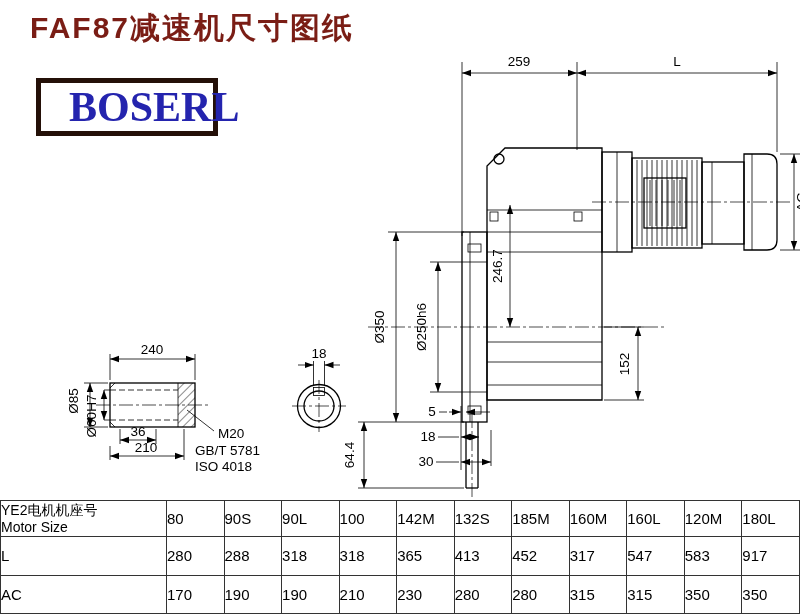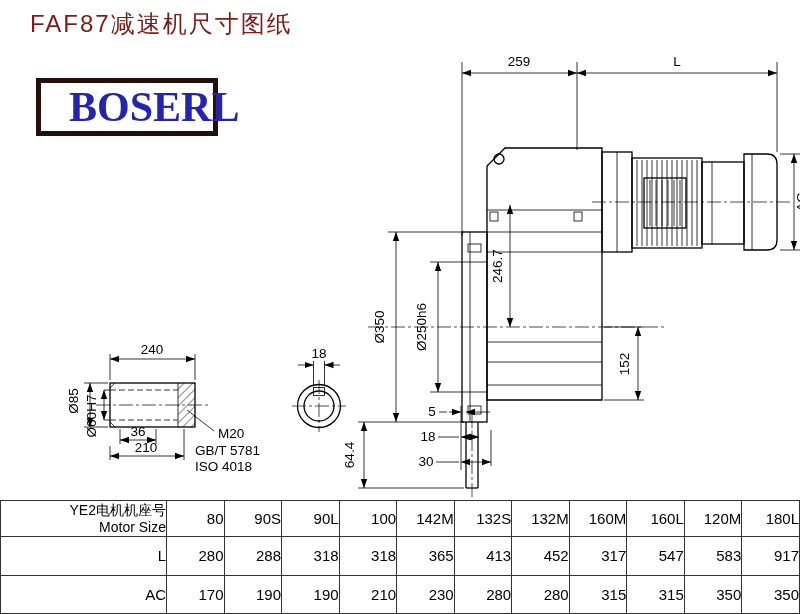--- a/index.html
+++ b/index.html
@@ -1,34 +1,34 @@
 <!DOCTYPE html>
 <html><head>
 <meta charset="utf-8">
 <style>
   * { margin:0; padding:0; box-sizing:border-box; }
   html,body { width:800px; height:614px; background:#fff; overflow:hidden; position:relative;
               font-family:"Liberation Sans", sans-serif; }
-  .page-title { position:absolute; left:30px; top:8px; font-size:24px; font-weight:normal;
+  .page-title { position:absolute; left:30px; top:8px; font-size:30px; font-weight:bold;
                 color:#7a1d15; letter-spacing:2px; white-space:nowrap; }
   .brand-box  { position:absolute; left:36px; top:78px; width:182px; height:58px;
                 border:5px solid #241008; background:#fff; display:flex; align-items:center;
                 padding-left:28px; }
   .brand-text { font-family:"Liberation Serif", serif; font-size:42px; font-weight:bold;
                 color:#2424ae; line-height:1; }
   .drawing-wrap { position:absolute; left:0; top:0; width:800px; height:500px;margin-left:32px; }
   svg { display:block; }
   .s  { fill:none; stroke:#000; stroke-width:1.3; }
   .t  { fill:none; stroke:#000; stroke-width:0.8; }
   .cl { fill:none; stroke:#000; stroke-width:0.7; stroke-dasharray:14 3 3 3; }
   .hd { fill:none; stroke:#000; stroke-width:0.8; stroke-dasharray:6 3; }
   .lbl { font-family:"Liberation Sans", sans-serif; font-size:13.5px; fill:#000; }
   .dim-table { position:absolute; left:0; top:500px; width:800px; height:114px;
                border-collapse:collapse; table-layout:fixed; background:#fff; }
-  .dim-table th, .dim-table td { border:1px solid #333; text-align:right; vertical-align:middle;
+  .dim-table th, .dim-table td { border:1px solid #333; text-align:left; vertical-align:middle;
                font-size:15px; font-weight:normal; color:#000; padding:0; }
   .dim-table thead tr { height:36px; }
   .dim-table tbody tr { height:26px; }
   .hdr-cell div { line-height:1.15; font-size:14px; }
 </style>
 </head>
 <body>
 
 <div class="page-title">FAF87减速机尺寸图纸</div>
 
@@ -216,21 +216,21 @@
       <th class="hdr-cell">
         <div>YE2电机机座号</div>
         <div>Motor Size</div>
       </th>
       <th>80</th>
       <th>90S</th>
       <th>90L</th>
       <th>100</th>
       <th>142M</th>
       <th>132S</th>
-      <th>132M</th>
+      <th>185M</th>
       <th>160M</th>
       <th>160L</th>
       <th>120M</th>
       <th>180L</th>
     </tr>
   </thead>
   <tbody>
     <tr>
       <td>L</td>
       <td>280</td>

